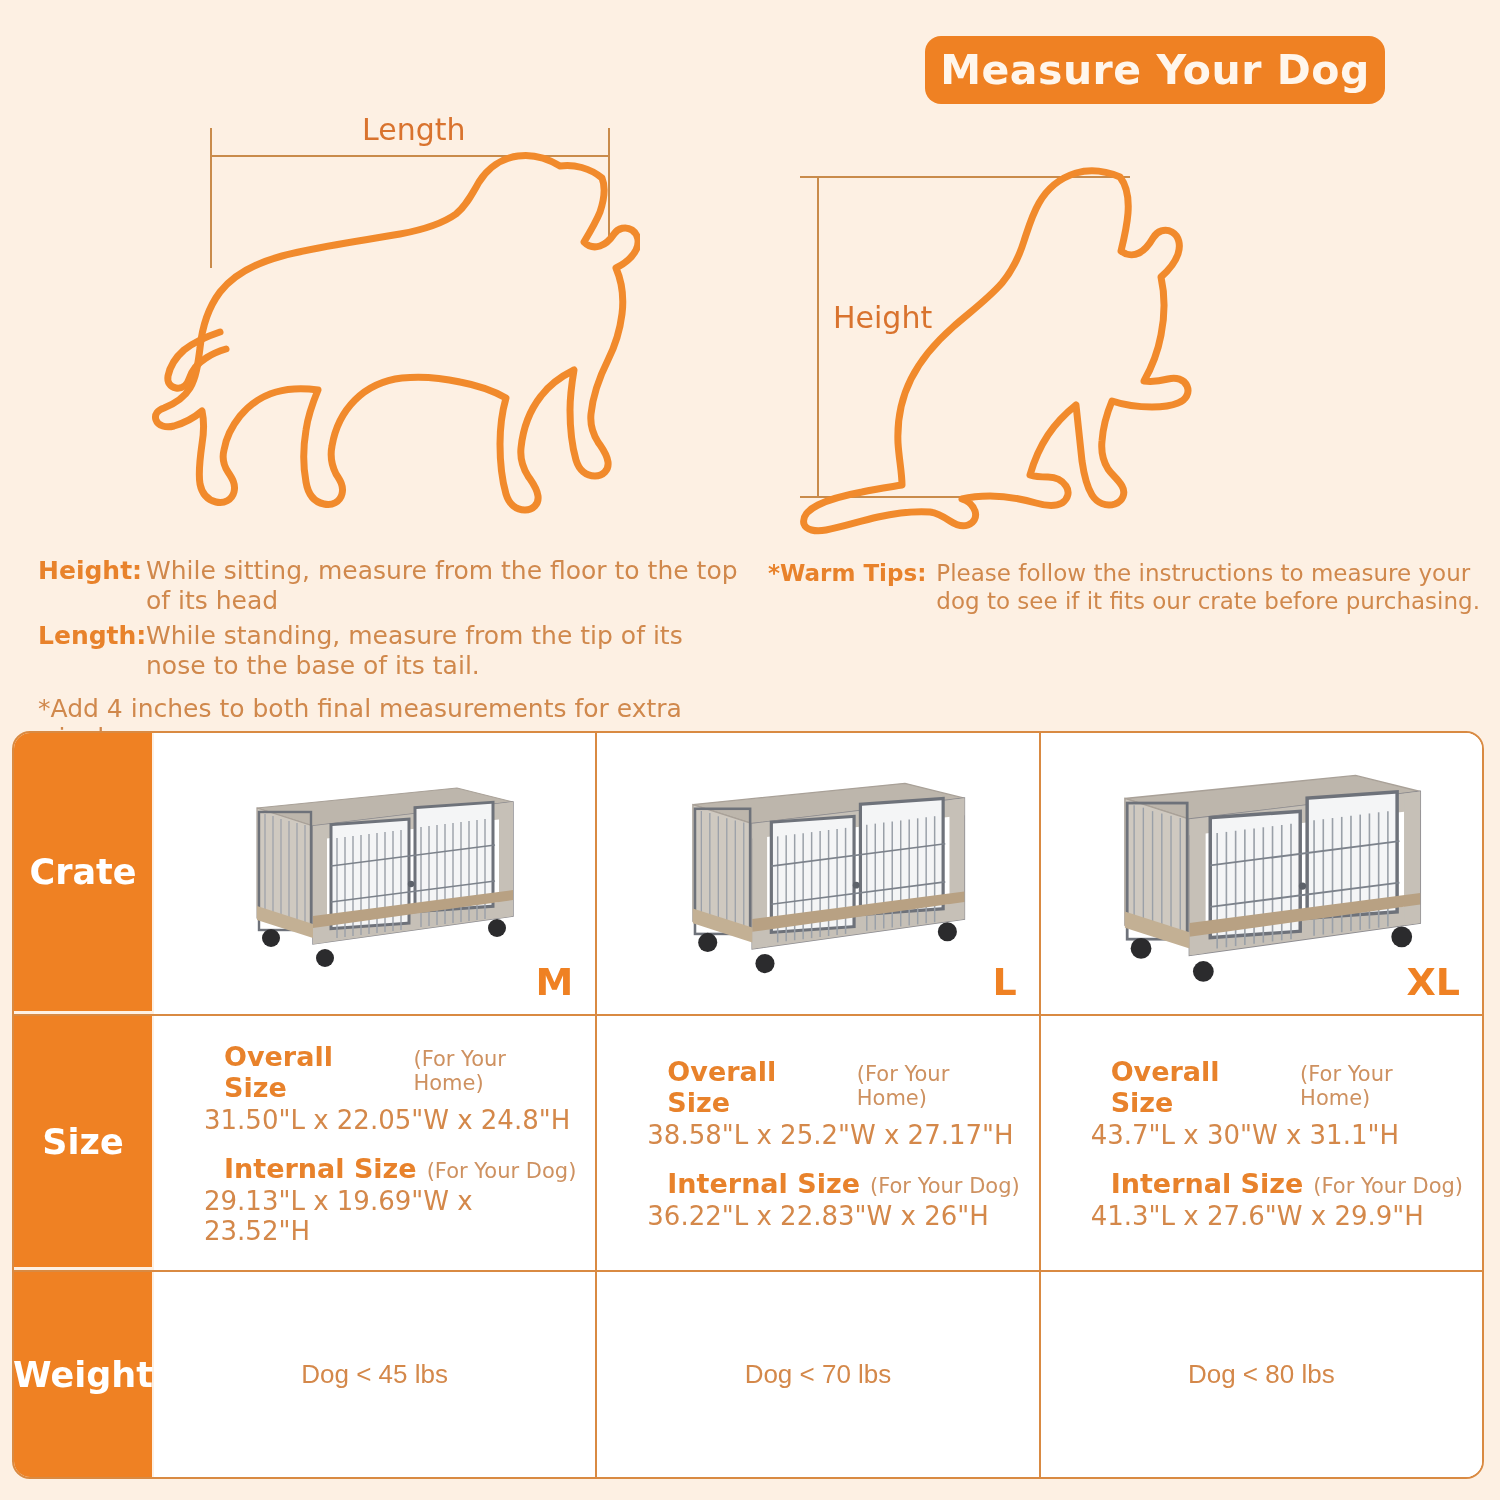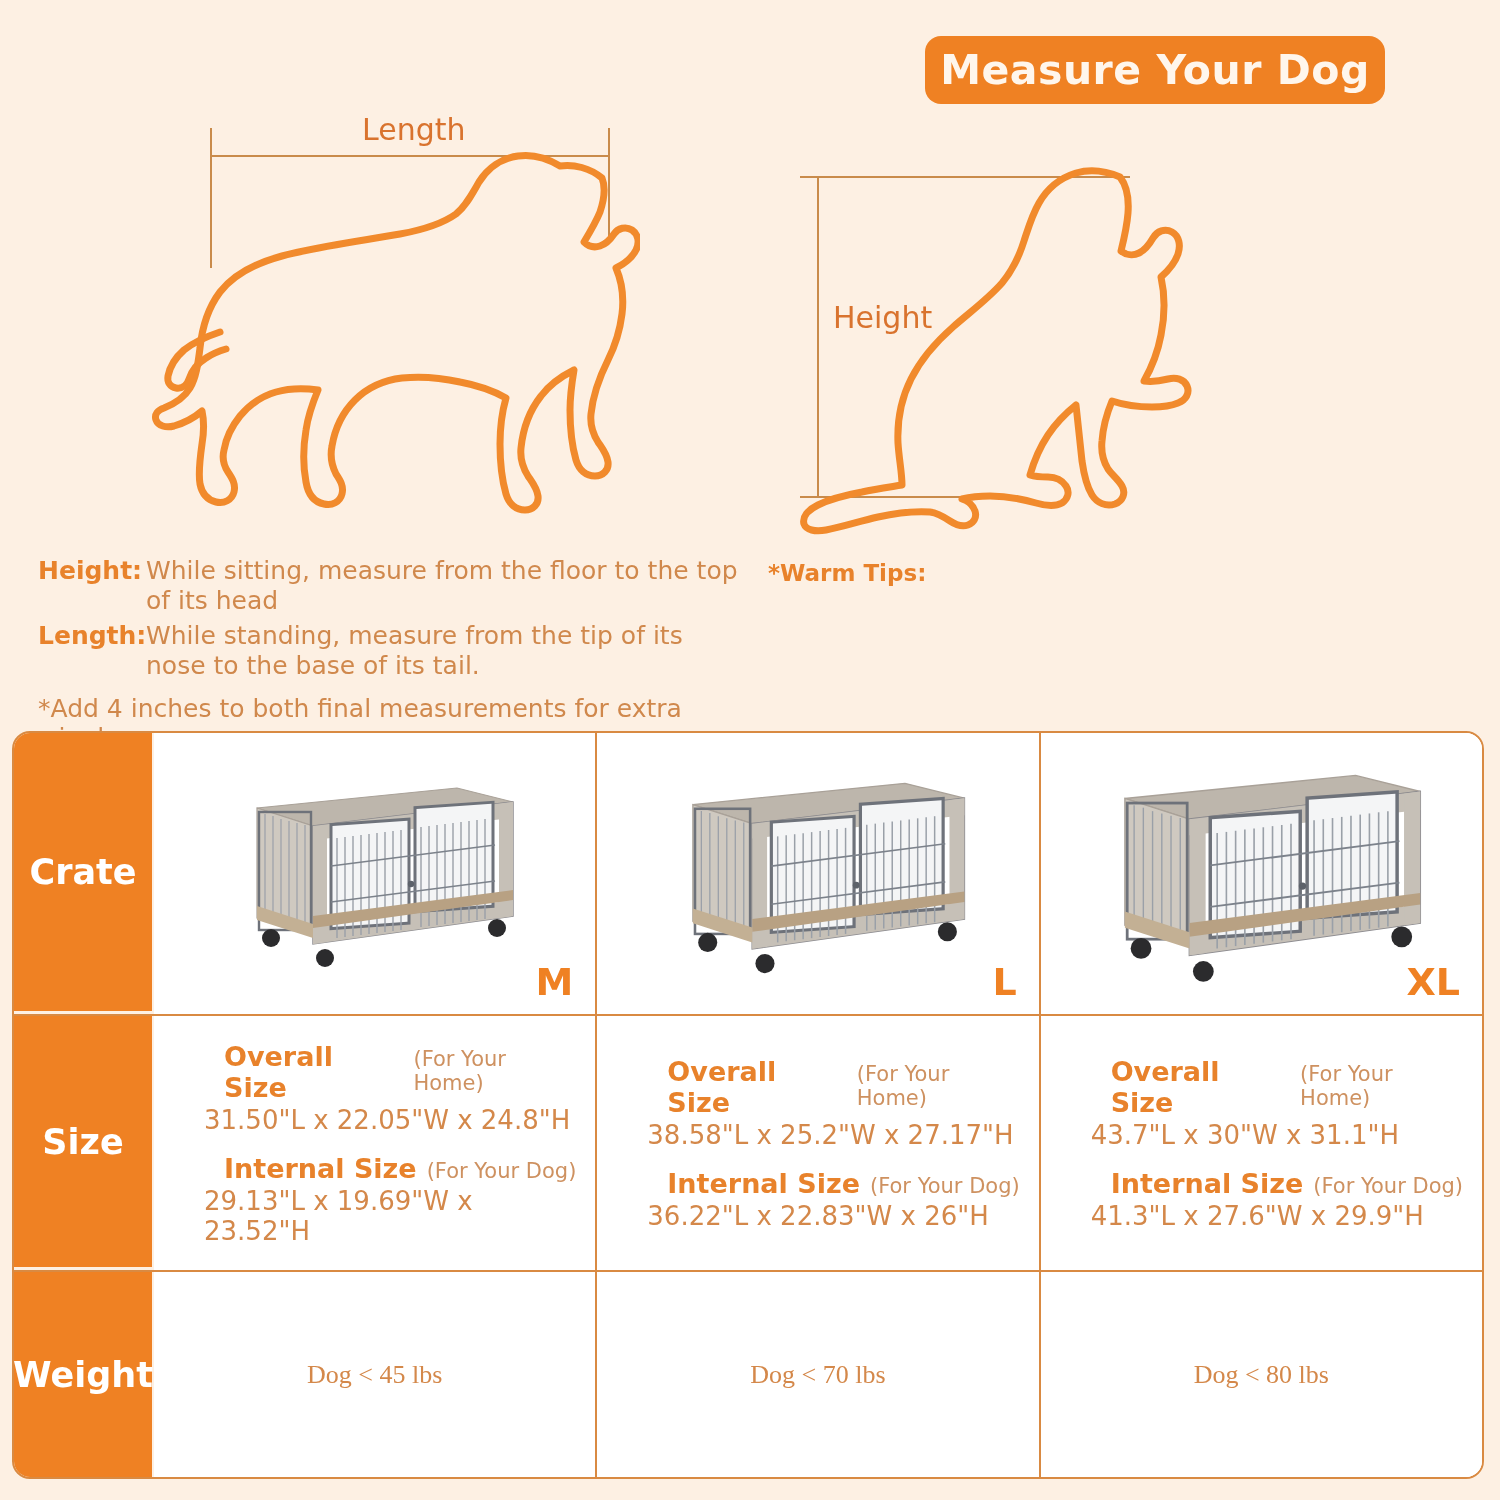--- a/index.html
+++ b/index.html
@@ -259,21 +259,21 @@
 
   
   .weight-cell {
     display: flex;
     align-items: center;
     justify-content: center;
   }
   .weight-text {
     color: #D4884A;
     font-size: 26px;
-    font-family: Liberation Serif, serif;
+    font-family: Liberation Sans, sans-serif;
   }
 
   
   .crate-svg { display:block; }
   .crate-m  { width: 300px; height: 215px; }
   .crate-l  { width: 350px; height: 228px; }
   .crate-xl { width: 392px; height: 248px; }
 </style>
 </head>
 <body>
@@ -363,20 +363,21 @@
   </div>
   <div class="instr-row">
     <div class="instr-key">Length:</div>
     <div class="instr-val">While standing, measure from the tip of its nose to the base of its tail.</div>
   </div>
   <div class="instr-note">*Add 4 inches to both final measurements for extra wiggle room.</div>
 </div>
 
 <div class="tips">
   <div class="tips-key">*Warm Tips:</div>
+  <div class="tips-val">Please follow the instructions to measure your dog to see if it fits our crate before purchasing.</div>
 </div>
 
 <div class="spec-table">
 
   <div class="row row-crate">
     <div class="rowlabel">Crate</div>
     <div class="cells">
 
       <div class="cell crate-cell">
         <div class="crate-wrap">

